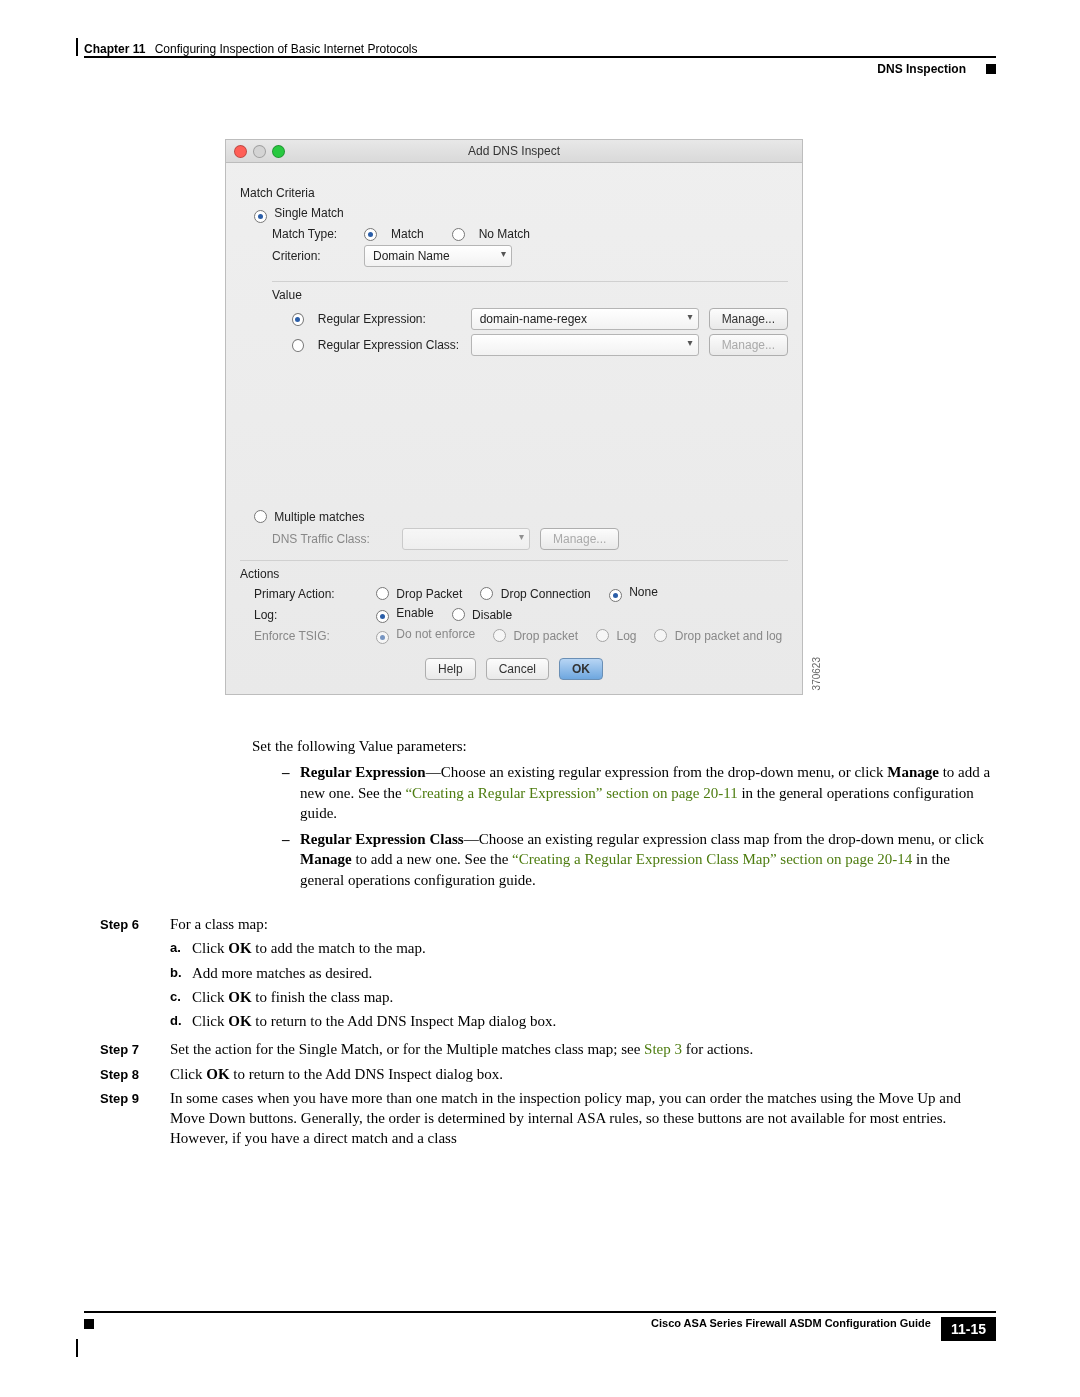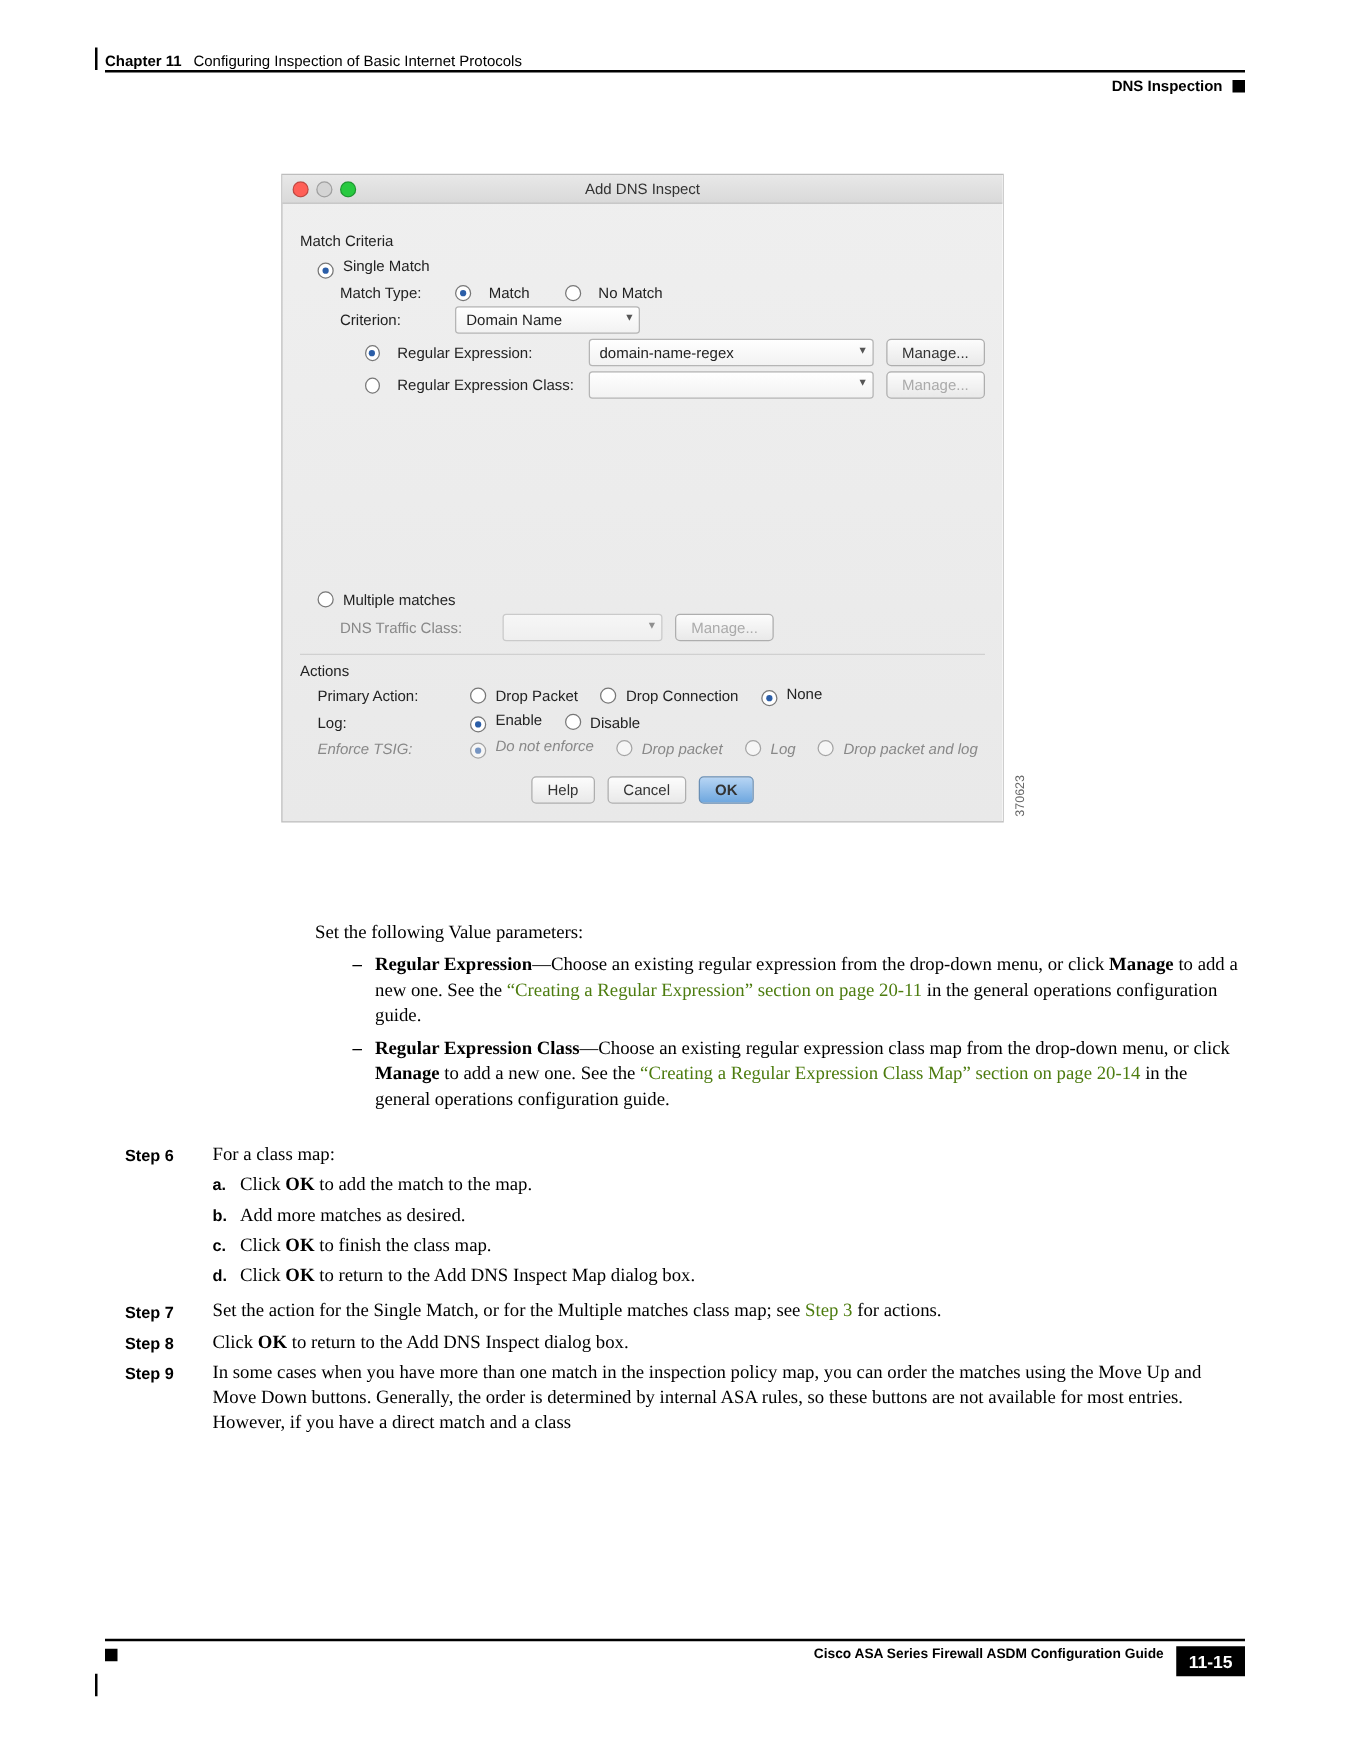--- a/index.html
+++ b/index.html
@@ -41,21 +41,21 @@
   .header-left .thin { font-weight: normal; margin-left: 6px; }
   .header-right {
     position: absolute;
     top: 62px;
     right: 84px;
     font-family: Arial, Helvetica, sans-serif;
     font-size: 12px;
     font-weight: bold;
     display: flex;
     align-items: center;
-    gap: 8px;
+    gap: 20px;
   }
   .sq { width: 10px; height: 10px; background: #000; display: inline-block; }
 
   
   .dialog-wrap {
     position: absolute;
     top: 140px;
     left: 226px;
     width: 576px;
     font-family: "Lucida Grande", Arial, sans-serif;
@@ -217,20 +217,21 @@
         <span style="width:8px;"></span>
         <span class="radio"></span>
         <span>No Match</span>
       </div>
       <div class="row">
         <span class="lbl">Criterion:</span>
         <span class="select">
             <span>Domain Name</span>
           </span>
       </div>
+      <div class="fieldset-label">Value</div>
       <div class="val-row">
         <span class="radio sel"></span>
         <span class="vlabel">Regular Expression:</span>
         <span class="select wide">
             <span>domain-name-regex</span>
           </span>
         <span class="btn">Manage...</span>
       </div>
       <div class="val-row">
         <span class="radio"></span>
@@ -256,21 +257,21 @@
         <span class="albl">Primary Action:</span>
         <span><span class="radio"></span> <span>Drop Packet</span></span>
         <span><span class="radio"></span> <span>Drop Connection</span></span>
         <span><span class="radio sel"></span> <span>None</span></span>
       </div>
       <div class="act-row">
         <span class="albl">Log:</span>
         <span><span class="radio sel"></span> <span>Enable</span></span>
         <span><span class="radio"></span> <span>Disable</span></span>
       </div>
-      <div class="act-row" style="color:#888;font-style:italic;">
+      <div class="act-row" style="color:#888;">
         <span class="albl">Enforce TSIG:</span>
         <span><span class="radio sel" style="opacity:0.6;"></span> <span>Do not enforce</span></span>
         <span><span class="radio" style="opacity:0.6;"></span> <span>Drop packet</span></span>
         <span><span class="radio" style="opacity:0.6;"></span> <span>Log</span></span>
         <span><span class="radio" style="opacity:0.6;"></span> <span>Drop packet and log</span></span>
       </div>
 
       <div class="bottom-btns">
         <span class="btn">Help</span>
         <span class="btn">Cancel</span>

